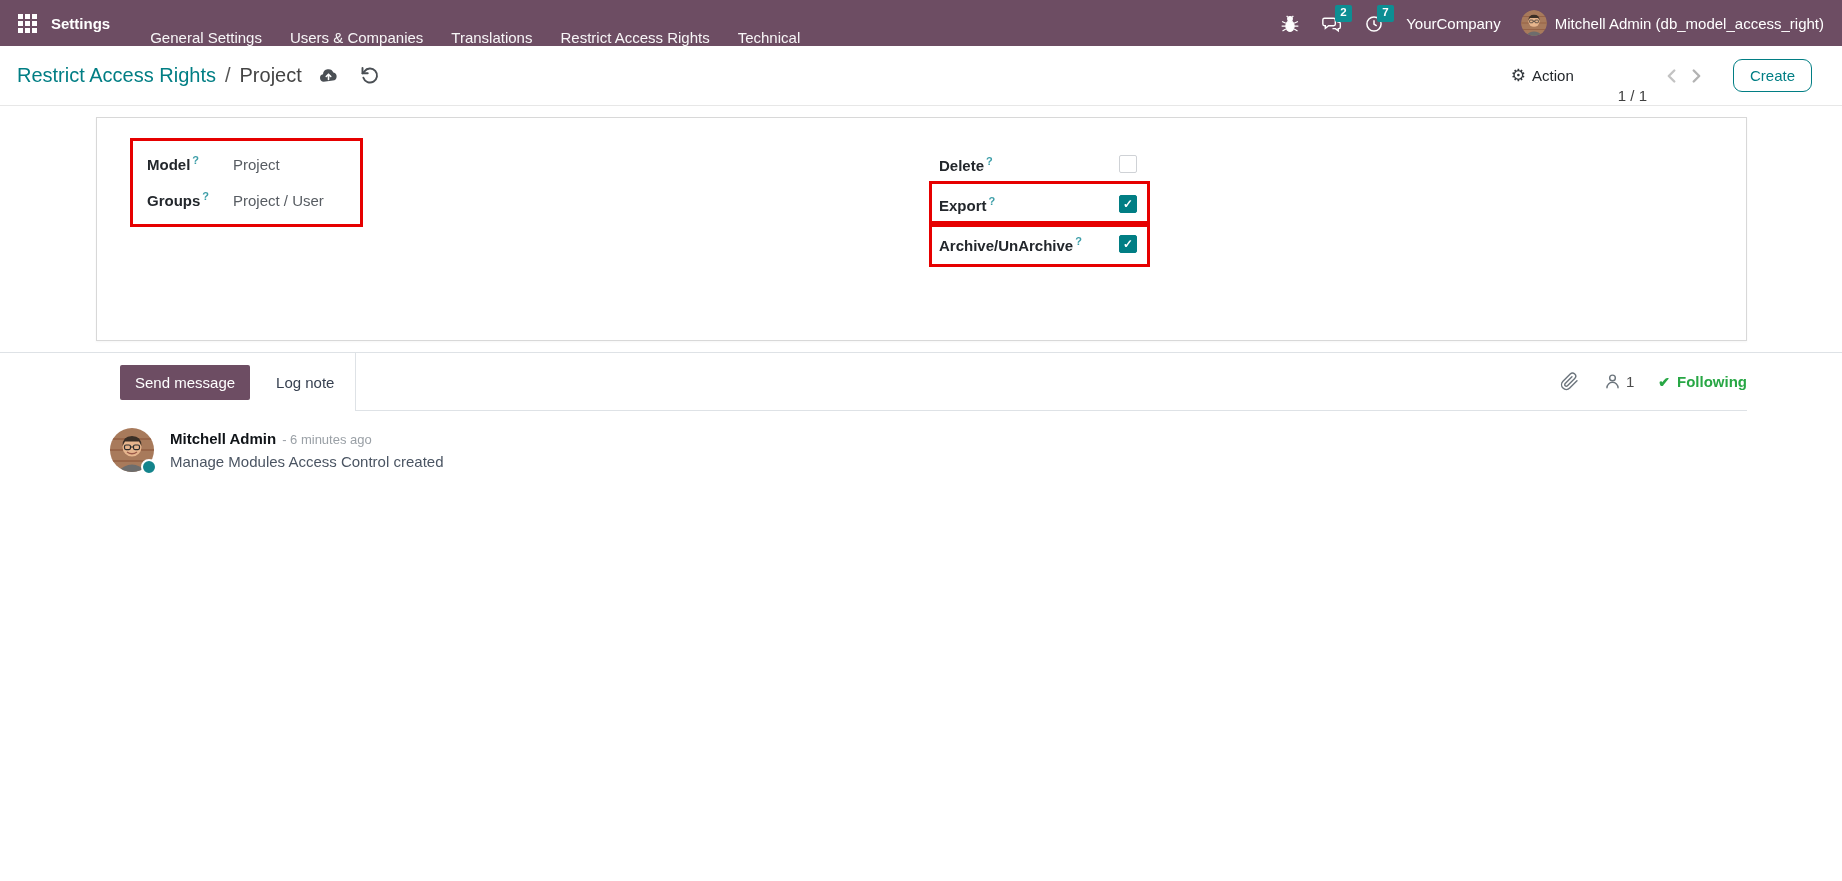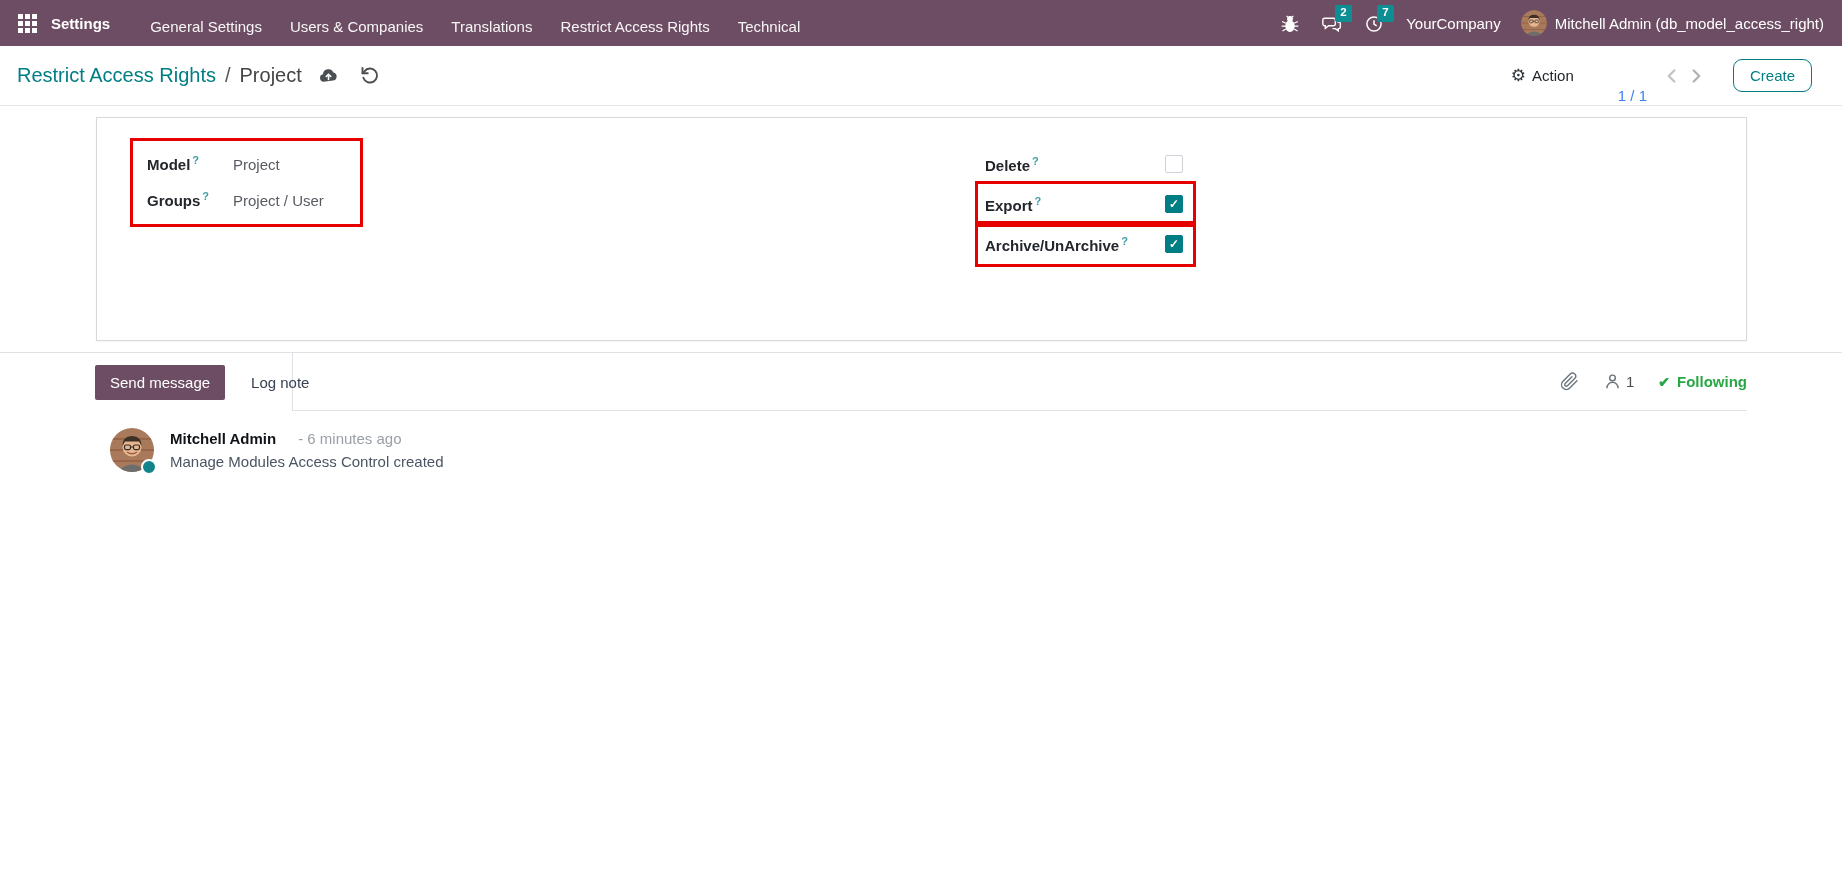--- a/index.html
+++ b/index.html
@@ -12,85 +12,85 @@
   :root {
     --nav-bg:#6d4d63; --accent:#017e84; --badge-teal:#0d8e93;
     --hl-red:#e60000; --green:#28a745;
   }
 
   
   .navbar { height:46px; background:var(--nav-bg); display:flex; align-items:center; padding:0 18px 0 12px; box-shadow:0 1px 2px rgba(0,0,0,.25); }
   .apps-icon { width:19px; height:19px; margin:0 14px 0 6px; cursor:pointer; flex:none; }
   .brand { color:#fff; font-size:15px; font-weight:700; margin-right:26px; cursor:pointer; white-space:nowrap; }
   .nav-menu { display:flex; height:46px; }
-  .nav-item { color:rgba(255,255,255,.95); font-size:15px; line-height:46px; padding:4px 14px; cursor:pointer; white-space:nowrap; }
+  .nav-item { color:rgba(255,255,255,.95); font-size:15px; line-height:46px; padding:15px 14px; cursor:pointer; white-space:nowrap; }
   .nav-right { margin-left:auto; display:flex; align-items:center; gap:20px; }
   .sys-icon { position:relative; width:22px; height:22px; cursor:pointer; flex:none; }
   .sys-icon svg { width:20px; height:20px; display:block; margin-top:2px; }
   .badge { position:absolute; top:-7px; left:13px; background:var(--badge-teal); color:#fff; font-size:11.5px; font-weight:700; padding:1px 5px 2px; border-radius:2px; line-height:1.2; }
   .company, .user-name { color:#fff; font-size:15px; cursor:pointer; white-space:nowrap; }
   .nav-avatar { width:26px; height:26px; border-radius:50%; overflow:hidden; flex:none; margin-right:-12px; cursor:pointer; }
 
   
   .control-panel { height:60px; border-bottom:1px solid #e7e7e7; display:flex; align-items:center; padding:0 30px 0 17px; background:#fff; }
   .breadcrumb { display:flex; align-items:baseline; font-size:20px; gap:9px; }
   .bc-parent { color:var(--accent); cursor:pointer; }
   .bc-sep { color:#555; }
   .bc-current { color:#444; }
   .cp-icon { width:21px; height:21px; cursor:pointer; align-self:center; }
   .cp-icon.save { margin-left:16px; }
   .cp-icon.discard { margin-left:20px; }
   .cp-right { margin-left:auto; display:flex; align-items:center; }
   .action-btn { display:flex; align-items:center; gap:6px; font-size:15px; color:#23272b; cursor:pointer; }
   .gear { font-size:17px; color:#33383d; line-height:1; }
-  .pager-value { font-size:15px; color:#3b82f6; margin-left:44px;margin-top:40px; }
+  .pager-value { font-size:15px; color:#404040; margin-left:44px;margin-top:40px; }
   .chev { width:22px; height:22px; cursor:pointer; }
   .chev.prev { margin-left:14px; }
   .chev.next { margin-left:2px; }
   .create-btn { margin-left:26px; background:#fff; border:1px solid var(--accent); color:var(--accent); font-size:15px; font-weight:500; padding:7px 16px; border-radius:9px; cursor:pointer; font-family:inherit; }
 
   
   .sheet { position:relative; margin:11px 95px 0 96px; height:224px; background:#fff; border:1px solid #d8d8d8; box-shadow:0 1px 2px rgba(0,0,0,.04); }
   .fields-box { position:absolute; left:33px; top:20px; width:233px; border:3px solid var(--hl-red); padding:13px 12px 15px 14px; }
   .field-row { display:flex; align-items:baseline; margin-bottom:17px; }
   .field-row:last-child { margin-bottom:0; }
   .field-label { width:86px; flex:none; font-size:15px; font-weight:700; color:#23272c; }
   .help-sup { color:#3d9ea8; font-size:11px; font-weight:700; vertical-align:super; margin-left:2px; }
   .field-value { font-size:15px; color:#575c62; cursor:pointer; }
-  .perms { position:absolute; left:888px; top:26px; width:198px; }
+  .perms { position:absolute; left:842px; top:26px; width:198px; }
   .perm-row { position:relative; height:40px; display:flex; align-items:center; justify-content:space-between; }
   .perm-label { font-size:15px; font-weight:700; color:#23272c; }
   .o-checkbox { width:18px; height:18px; border:1px solid #cfd2d6; border-radius:2px; background:#fff; display:flex; align-items:center; justify-content:center; cursor:pointer; font-size:12px; }
   .o-checkbox.checked { background:var(--accent); border-color:var(--accent); color:#fff; font-weight:700; }
   .perm-row.highlighted::before { content:""; position:absolute; top:-3px; bottom:-3px; left:-10px; right:-13px; border:3px solid var(--hl-red); pointer-events:none; }
 
   
   .chatter-topbar { margin-top:11px; border-top:1px solid #dee2e6; height:59px; display:flex; }
-  .ct-left { width:293px; flex:none; display:flex; align-items:center; gap:20px; padding-left:95px; border-right:1px solid #dee2e6; }
+  .ct-left { width:356px; flex:none; display:flex; align-items:center; gap:20px; padding-left:120px; border-right:1px solid #dee2e6; }
   .send-btn { background:var(--nav-bg); color:#fff; border:none; font-size:15px; font-weight:500; padding:9px 15px; border-radius:2px; cursor:pointer; font-family:inherit; white-space:nowrap; }
   .lognote-btn { background:none; border:none; color:#374151; font-size:15px; font-weight:500; cursor:pointer; font-family:inherit; white-space:nowrap; }
   .ct-right { flex:1; margin-right:95px; border-bottom:1px solid #dee2e6; display:flex; align-items:center; justify-content:flex-end; gap:24px; }
   .clip-icon { width:19px; height:19px; cursor:pointer; }
   .followers { display:flex; align-items:center; gap:4px; cursor:pointer; }
   .followers svg { width:19px; height:19px; }
   .follow-count { font-size:15px; color:#4c4c4c; }
   .following { display:flex; align-items:center; gap:7px; color:var(--green); font-size:15px; font-weight:600; cursor:pointer; }
   .check-glyph { font-size:14px; }
 
   .today-divider { margin:20px 95px 0 95px; display:flex; align-items:center; }
   .today-line { flex:1; border-top:1px solid #d8d8d8; }
   .today-text { padding:0 20px; font-size:15px; font-weight:700; color:#0e1116; }
 
   .message { margin:17px 0 0 110px; display:flex; gap:16px; }
   .msg-avatar { position:relative; width:44px; height:44px; flex:none; }
   .msg-avatar > svg { width:44px; height:44px; display:block; }
   .status-dot { position:absolute; right:-3px; bottom:-3px; width:16px; height:16px; border-radius:50%; background:#14848c; border:2px solid #fff; }
   .msg-head { display:flex; align-items:baseline; margin-top:2px; }
   .msg-author { font-size:15px; font-weight:700; color:#101418; cursor:pointer; }
-  .msg-time { font-size:15px; color:#9aa0a6; margin-left:22px; }
+  .msg-time { font-size:13px; color:#9aa0a6; margin-left:6px; }
   .msg-body { font-size:15px; color:#4b5563; margin-top:6px; }
 </style>
 </head>
 <body>
 
 <div class="navbar">
   <svg class="apps-icon" viewBox="0 0 19 19">
     <g fill="#ffffff">
       <rect x="0" y="0" width="5" height="5"></rect>
         <rect x="7" y="0" width="5" height="5"></rect>

